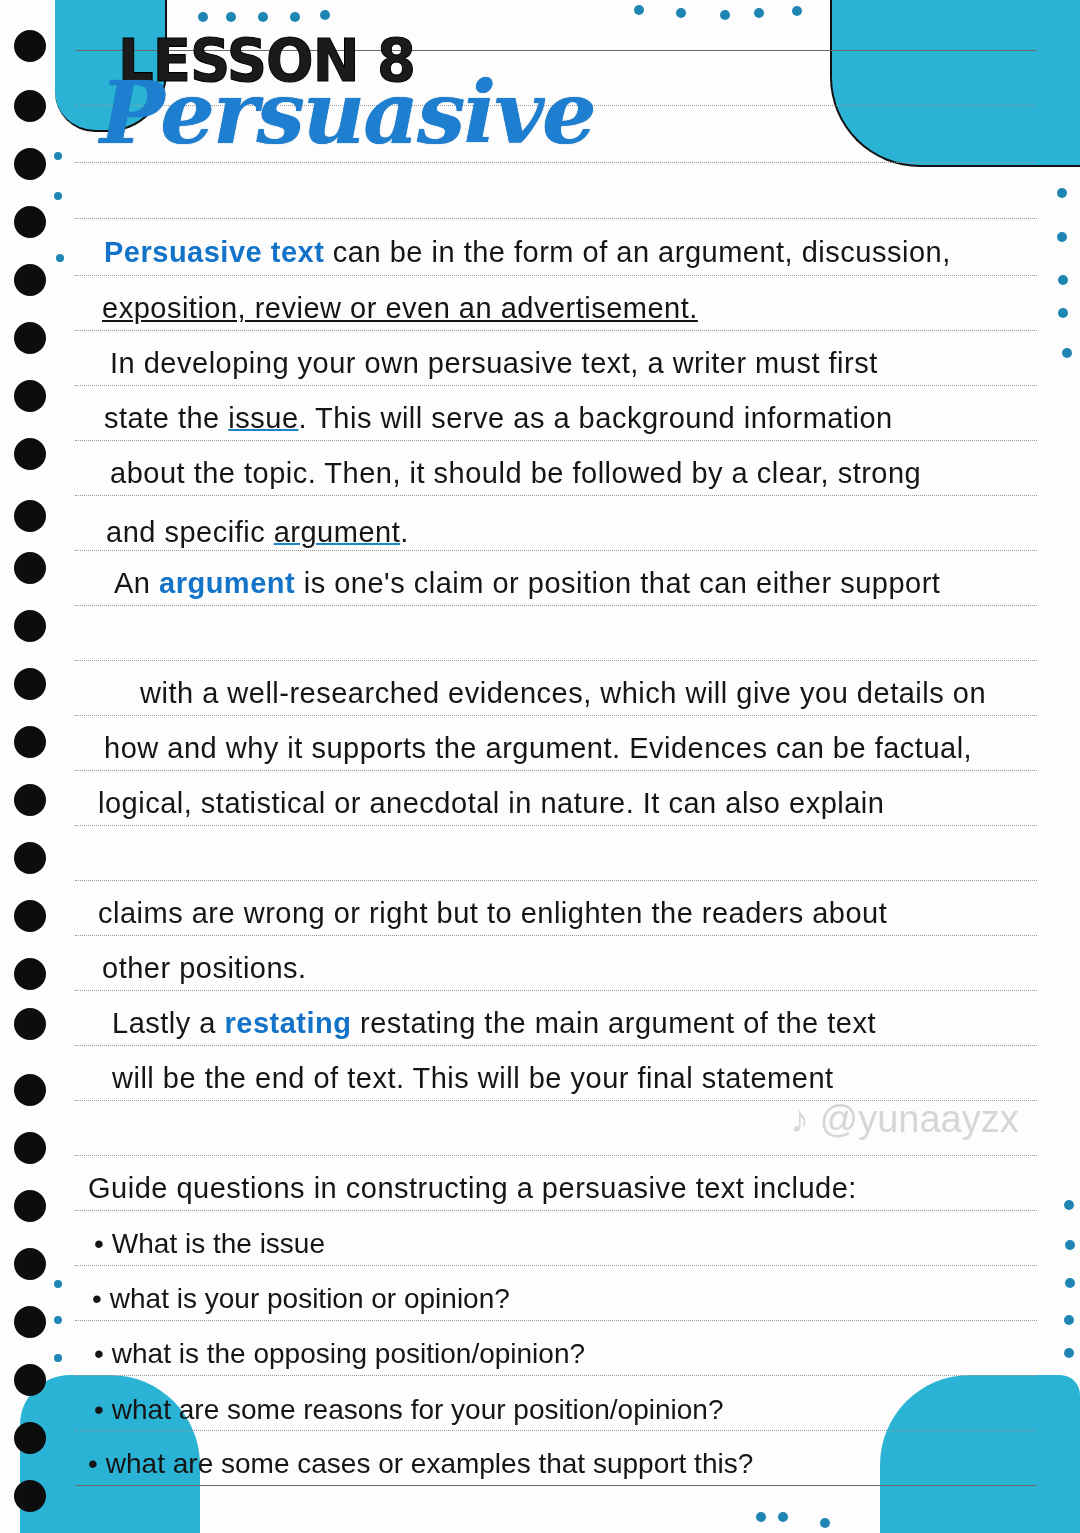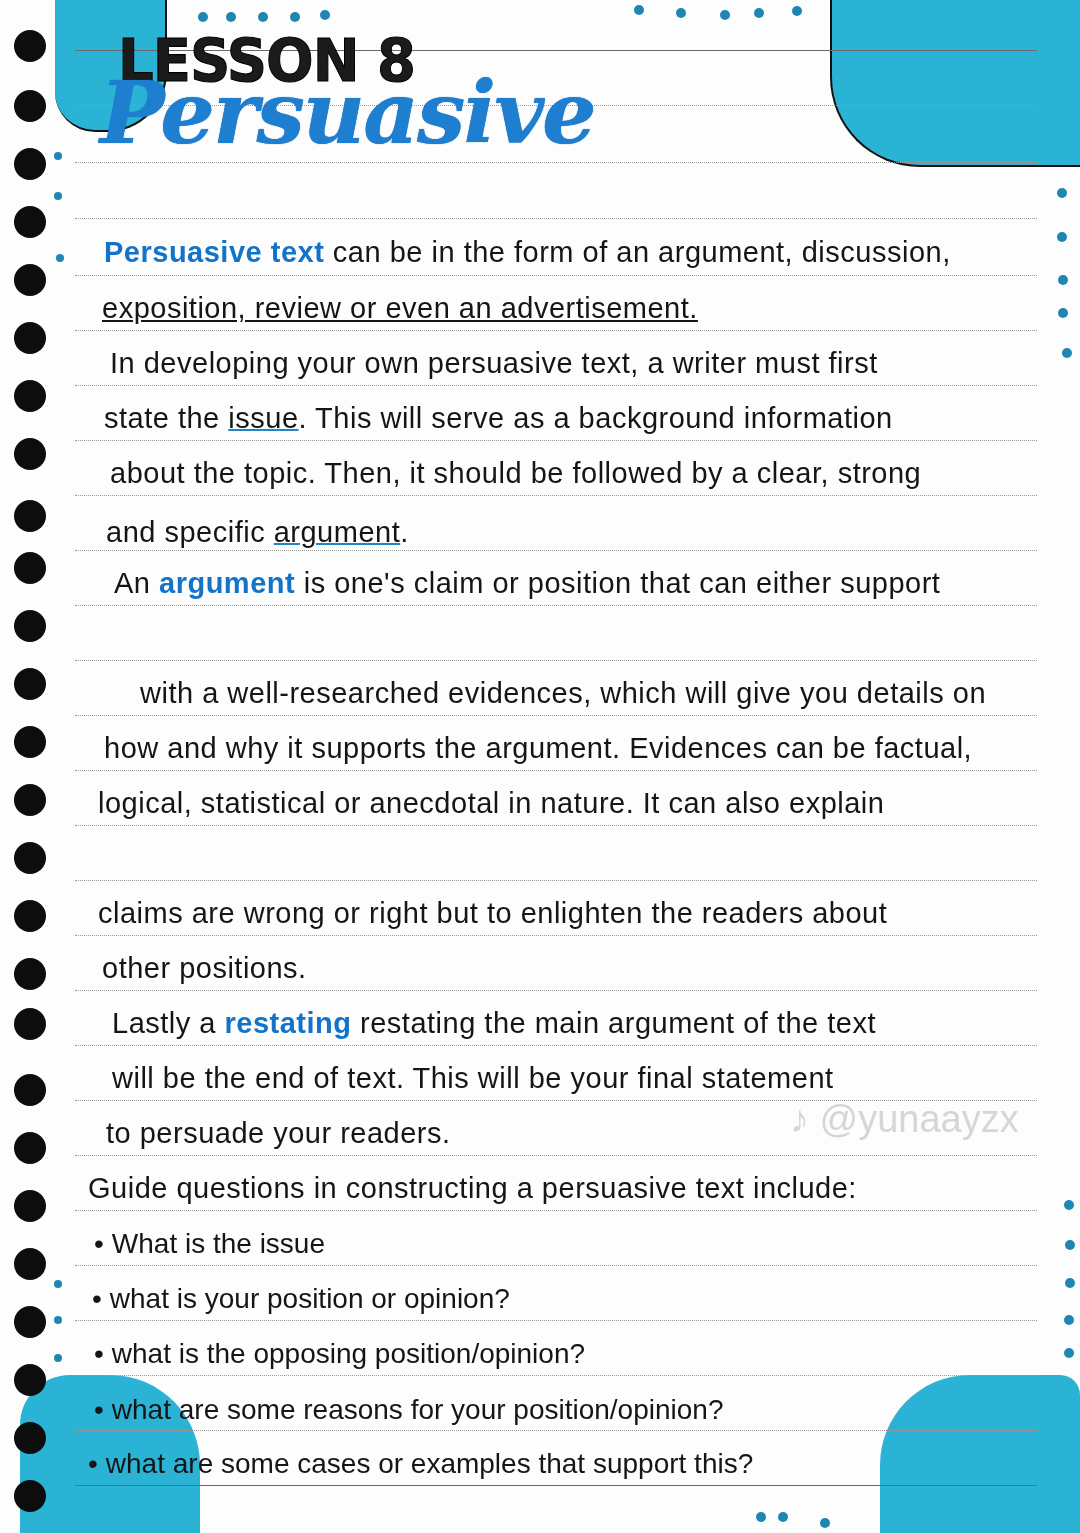--- a/index.html
+++ b/index.html
@@ -137,21 +137,20 @@
   <div class="line-text" style="left:100px;top:677px;margin-left:40px;">with a well-researched evidences, which will give you details on</div>
   <div class="line-text" style="left:104px;top:732px;">how and why it supports the argument. Evidences can be factual,</div>
   <div class="line-text" style="left:98px;top:787px;">logical, statistical or anecdotal in nature. It can also explain</div>
   <div class="line-text" style="left:98px;top:897px;">claims are wrong or right but to enlighten the readers about</div>
   <div class="line-text" style="left:102px;top:952px;">other positions.</div>
 
   <div class="line-text" style="left:112px;top:1007px;">
     <span>Lastly a </span><span class="hl">restating</span><span> restating the main argument of the text</span>
   </div>
   <div class="line-text" style="left:112px;top:1062px;">will be the end of text. This will be your final statement</div>
-  <div class="line-text" style="left:106px;top:1117px;">to persuade your readers.</div>
 
   <div class="line-text" style="left:88px;top:1172px;">Guide questions in constructing a persuasive text include:</div>
   <div class="bullet-item" style="left:94px;top:1228px;">What is the issue</div>
   <div class="bullet-item" style="left:92px;top:1283px;">what is your position or opinion?</div>
   <div class="bullet-item" style="left:94px;top:1338px;">what is the opposing position/opinion?</div>
   <div class="bullet-item" style="left:94px;top:1394px;">what are some reasons for your position/opinion?</div>
   <div class="bullet-item" style="left:88px;top:1448px;">what are some cases or examples that support this?</div>
 
   <div class="watermark">♪ @yunaayzx</div>
 </div>

